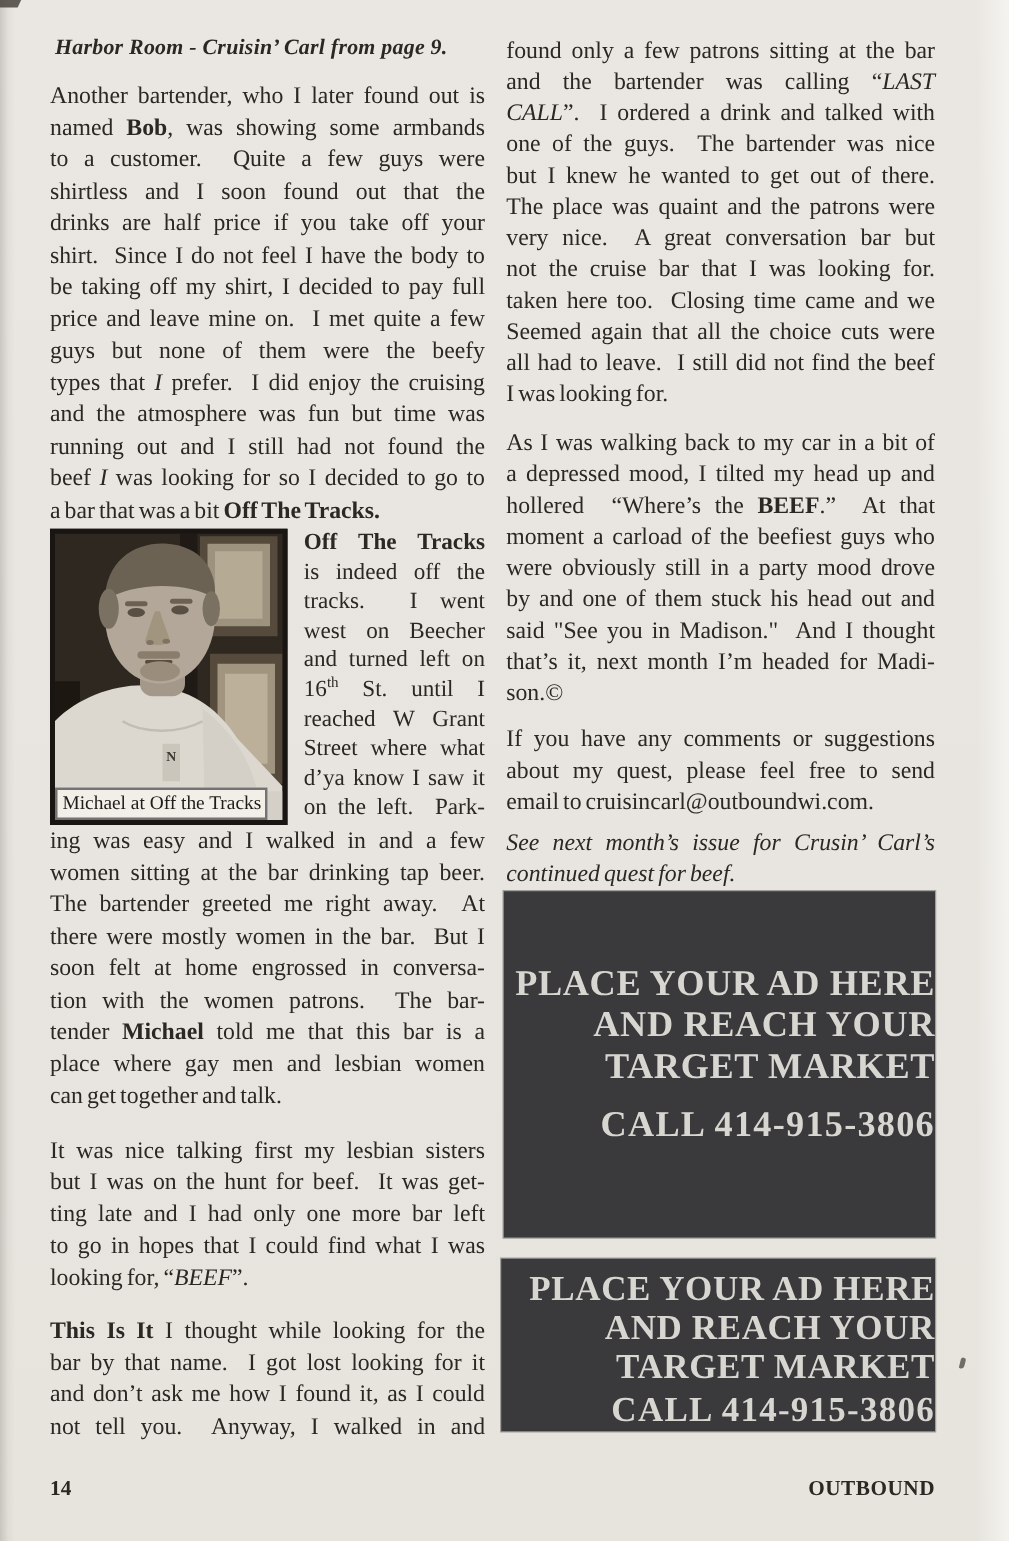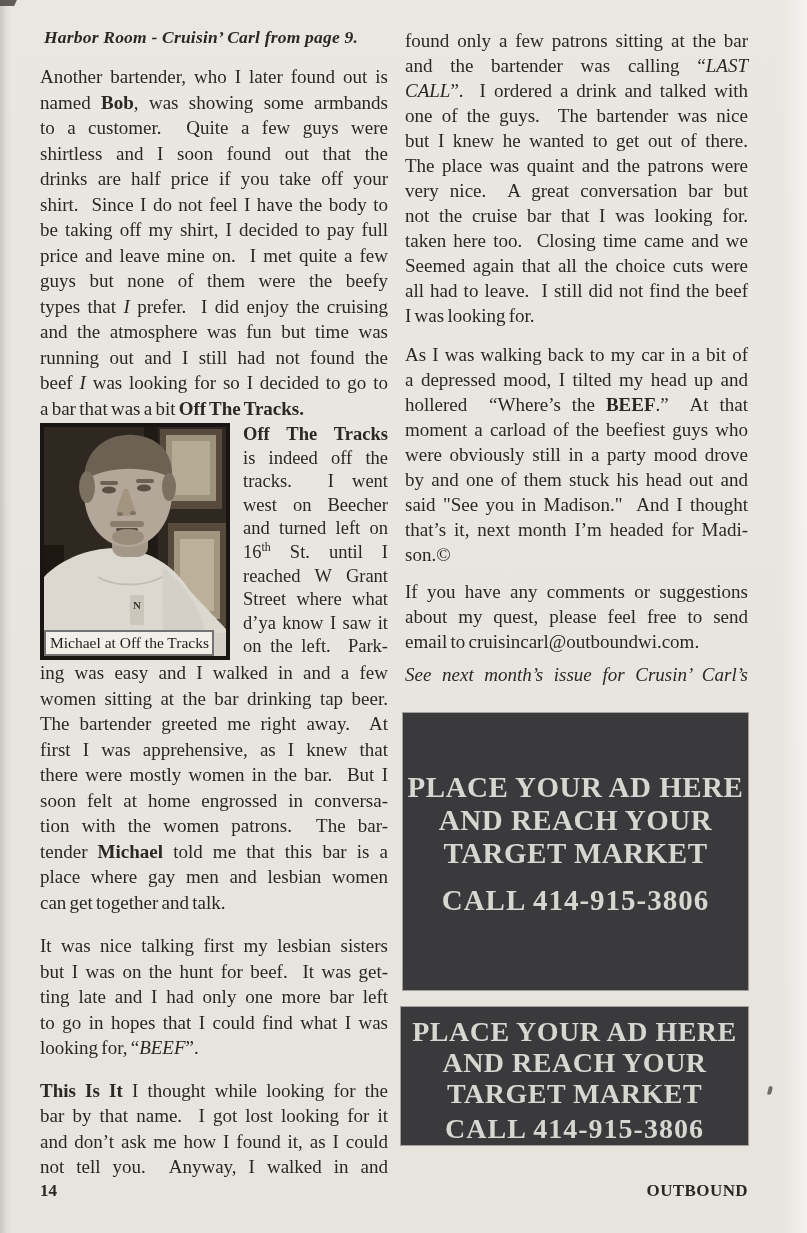--- a/index.html
+++ b/index.html
@@ -51,21 +51,21 @@
   .photo-caption{
     position:absolute; left:0; bottom:0; width:158px;
     background:#f2efe8; border:2px solid #737373;
     font-size:15.5px; text-align:center; padding:2px 4px; color:#1e1c19;
     white-space:nowrap;
   }
   .beside{ margin-left:13px; width:145px; }
   .beside .tl{ line-height:23.6px; font-size:18.5px; word-spacing:-2px; }
   .ad{
     position:absolute; background:#3a3a3c; color:#d8d6d1;
-    text-align:center; font-weight:bold; box-sizing:border-box;
+    text-align:right; font-weight:bold; box-sizing:border-box;
     box-shadow:0 0 0 1px rgba(30,30,30,.35);
   }
   .ad-1{ left:403px; top:713px; width:345px; height:277px; padding-top:58px; }
   .ad-2{ left:401px; top:1007px; width:347px; height:138px; padding-top:9px; }
   .ad-line{ font-size:29px; line-height:33px; letter-spacing:.5px; }
   .ad-2 .ad-line{ font-size:28px; line-height:31px; }
   .ad-phone{ margin-top:14px; font-size:29px; letter-spacing:1px; }
   .ad-2 .ad-phone{ margin-top:4px; font-size:28px; }
   .footer-pagenum{
     position:absolute; left:40px; top:1181px; font-weight:bold; font-size:17px;
@@ -148,21 +148,20 @@
           <div class="tl">Street where what</div>
           <div class="tl">d’ya know I saw it</div>
           <div class="tl">on the left.&nbsp; Park-</div>
         </div>
     </div>
 
     <div class="para">
         <div class="tl">ing was easy and I walked in and a few</div>
         <div class="tl">women sitting at the bar drinking tap beer.</div>
         <div class="tl">The bartender greeted me right away.&nbsp; At</div>
-        <div class="tl">first I was apprehensive, as I knew that</div>
         <div class="tl">there were mostly women in the bar.&nbsp; But I</div>
         <div class="tl">soon felt at home engrossed in conversa-</div>
         <div class="tl">tion with the women patrons.&nbsp; The bar-</div>
         <div class="tl">tender <b>Michael</b> told me that this bar is a</div>
         <div class="tl">place where gay men and lesbian women</div>
         <div class="tl tl-last">can get together and talk.</div>
       </div>
     <div class="para mt1">
         <div class="tl">It was nice talking first my lesbian sisters</div>
         <div class="tl">but I was on the hunt for beef.&nbsp; It was get-</div>
@@ -204,20 +203,21 @@
         <div class="tl">that’s it, next month I’m headed for Madi-</div>
         <div class="tl tl-last">son.©</div>
       </div>
     <div class="para mt4">
         <div class="tl">If you have any comments or suggestions</div>
         <div class="tl">about my quest, please feel free to send</div>
         <div class="tl tl-last">email to cruisincarl@outboundwi.com.</div>
       </div>
     <div class="para italic mt6">
         <div class="tl">See next month’s issue for Crusin’ Carl’s</div>
+        <div class="tl tl-last">continued quest for beef.</div>
       </div>
   </div>
 
   <div class="ad ad-1">
     <div class="ad-line">PLACE YOUR AD HERE</div>
     <div class="ad-line">AND REACH YOUR</div>
     <div class="ad-line">TARGET MARKET</div>
     <div class="ad-phone">CALL 414-915-3806</div>
   </div>
 

